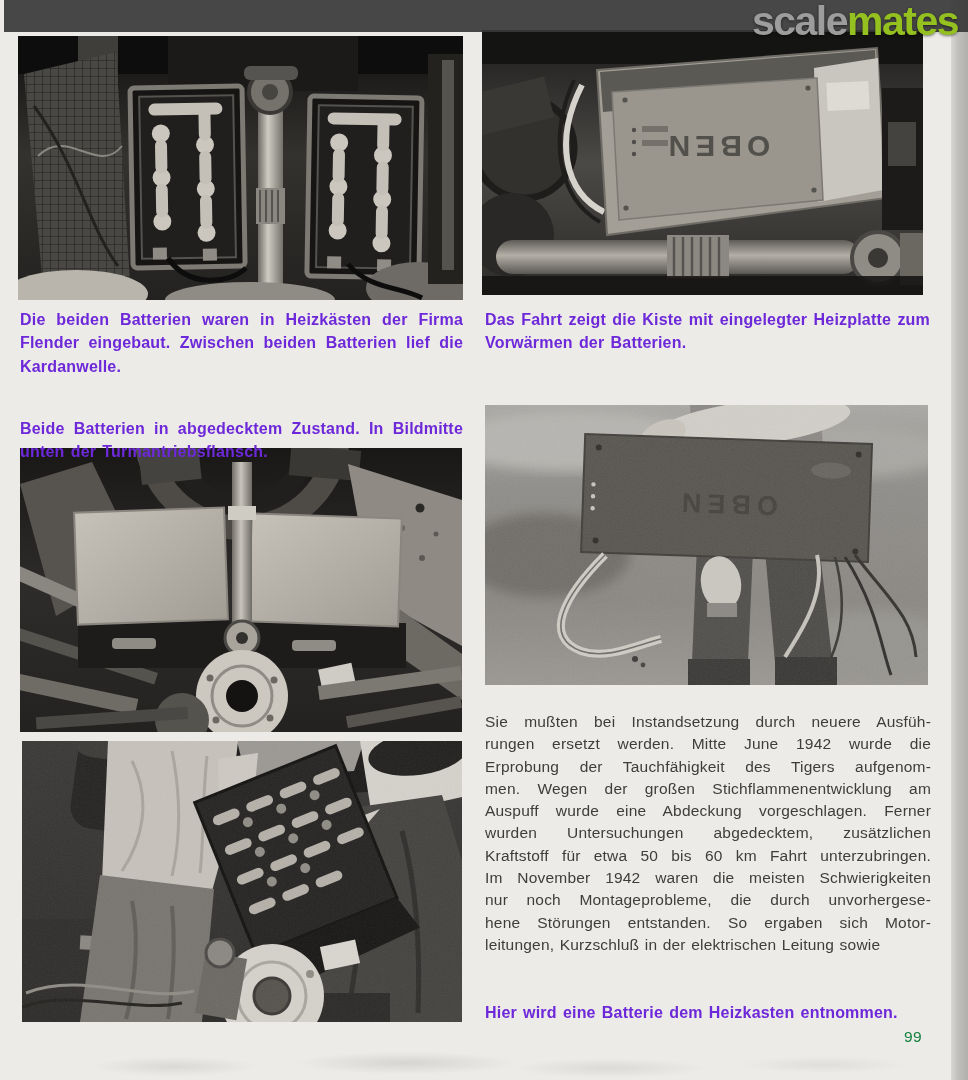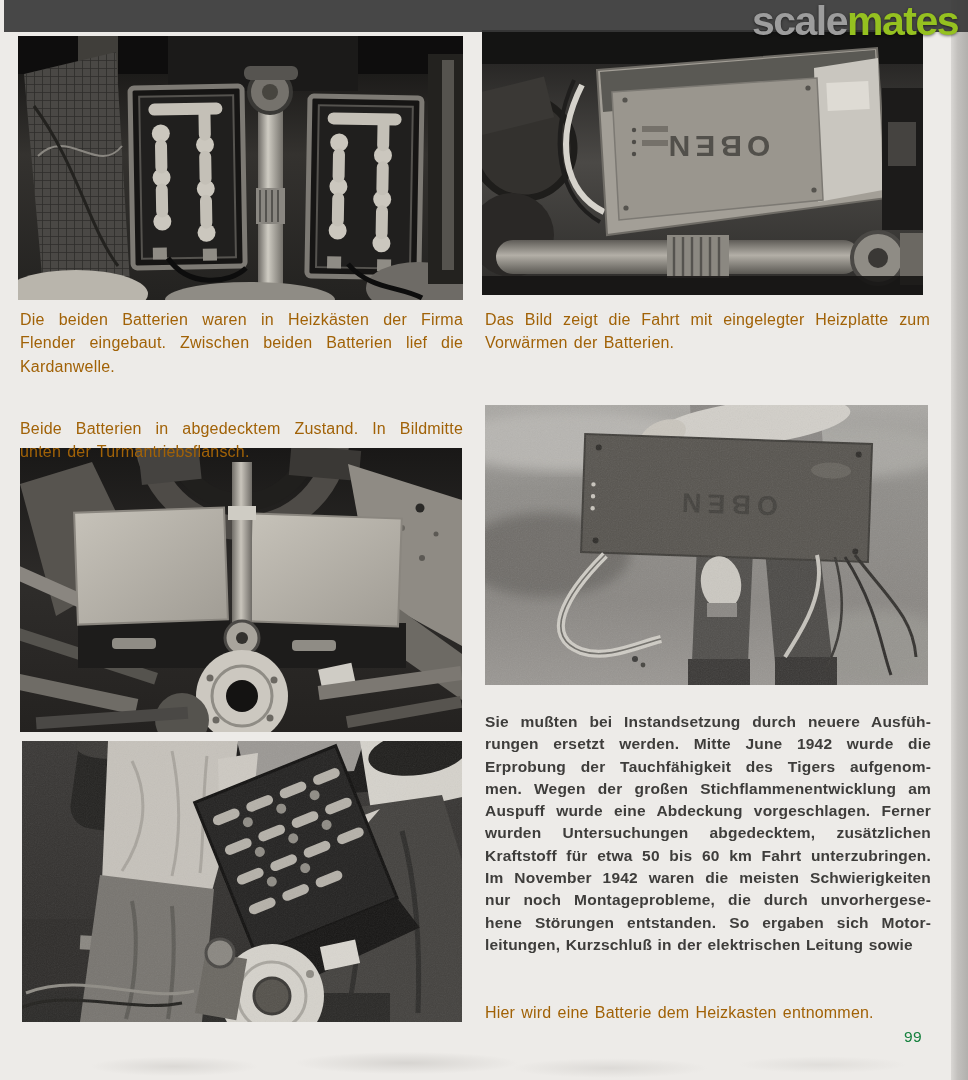--- a/index.html
+++ b/index.html
@@ -31,22 +31,22 @@
     background:rgba(56,56,56,0.92);z-index:50;
   }
   .banner .logo{
     position:absolute;right:14px;top:-2px;height:43px;line-height:46px;
     font-size:41px;font-weight:bold;letter-spacing:-1.5px;
     text-shadow:0 1px 3px rgba(0,0,0,.55);
   }
 
   
   .caption{
-    position:absolute;font-weight:normal;font-size:16px;line-height:23.4px;
-    color:#a16207;letter-spacing:.2px;word-spacing:1.5px;
+    position:absolute;font-weight:bold;font-size:16px;line-height:23.4px;
+    color:#6d28d9;letter-spacing:.2px;word-spacing:1.5px;
   }
   .bodytext{
     position:absolute;font-size:15.5px;line-height:22.3px;
     color:#3e3d3b;letter-spacing:.2px;word-spacing:1px;
   }
   .cap-line,.body-line{text-align:justify;text-align-last:justify;}
   .cap-line.last,.body-line.last{text-align-last:left;}
   .pagenum{
     position:absolute;font-size:15.5px;color:#15803d;letter-spacing:.5px;
   }
@@ -396,26 +396,26 @@
       <div class="cap-line">Flender eingebaut. Zwischen beiden Batterien lief die</div>
       <div class="cap-line last">Kardanwelle.</div>
     </div>
 
   <div class="caption" style="left:20px;top:398px;width:443px;margin-top:19px;">
       <div class="cap-line">Beide Batterien in abgedecktem Zustand. In Bildmitte</div>
       <div class="cap-line last">unten der Turmantriebsflansch.</div>
     </div>
 
   <div class="caption" style="left:485px;top:308px;width:445px;">
-      <div class="cap-line">Das Bild zeigt die Fahrt mit eingelegter Heizplatte zum</div>
+      <div class="cap-line">Das Fahrt zeigt die Kiste mit eingelegter Heizplatte zum</div>
       <div class="cap-line last">Vorwärmen der Batterien.</div>
     </div>
 
 
-  <div class="bodytext" style="left:485px;top:711px;width:446px;font-weight:bold;">
+  <div class="bodytext" style="left:485px;top:711px;width:446px;">
       <div class="body-line">Sie mußten bei Instandsetzung durch neuere Ausfüh-</div>
       <div class="body-line">rungen ersetzt werden. Mitte June 1942 wurde die</div>
       <div class="body-line">Erprobung der Tauchfähigkeit des Tigers aufgenom-</div>
       <div class="body-line">men. Wegen der großen Stichflammenentwicklung am</div>
       <div class="body-line">Auspuff wurde eine Abdeckung vorgeschlagen. Ferner</div>
       <div class="body-line">wurden Untersuchungen abgedecktem, zusätzlichen</div>
       <div class="body-line">Kraftstoff für etwa 50 bis 60 km Fahrt unterzubringen.</div>
       <div class="body-line">Im November 1942 waren die meisten Schwierigkeiten</div>
       <div class="body-line">nur noch Montageprobleme, die durch unvorhergese-</div>
       <div class="body-line">hene Störungen entstanden. So ergaben sich Motor-</div>

